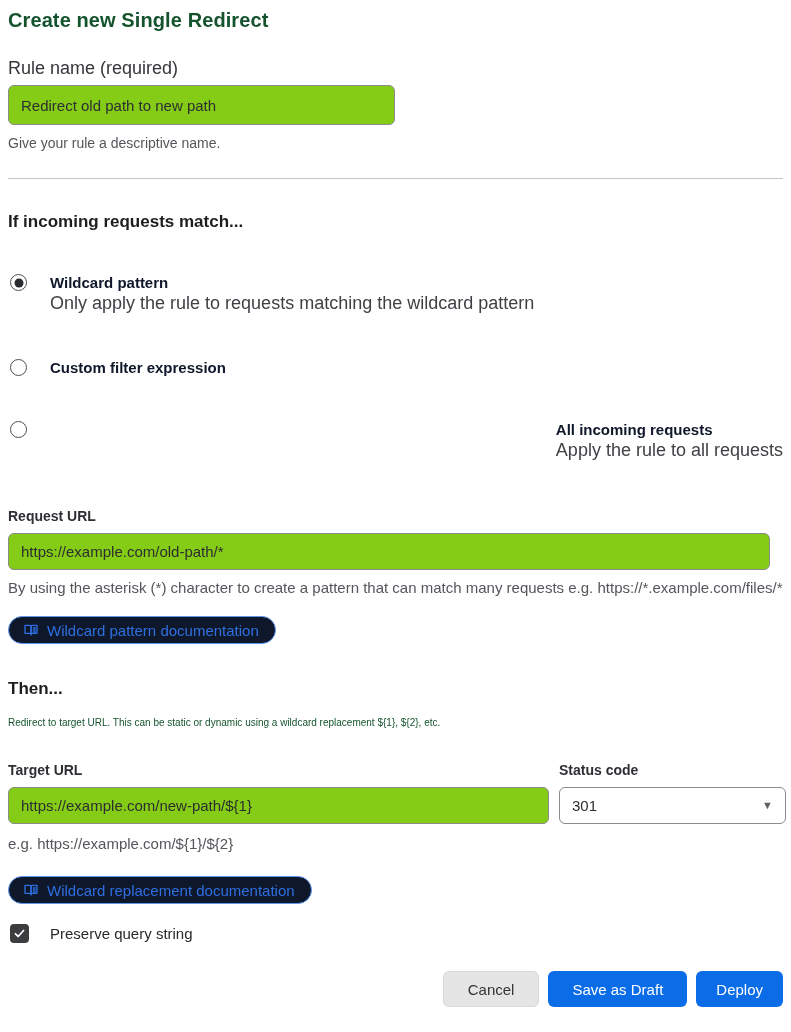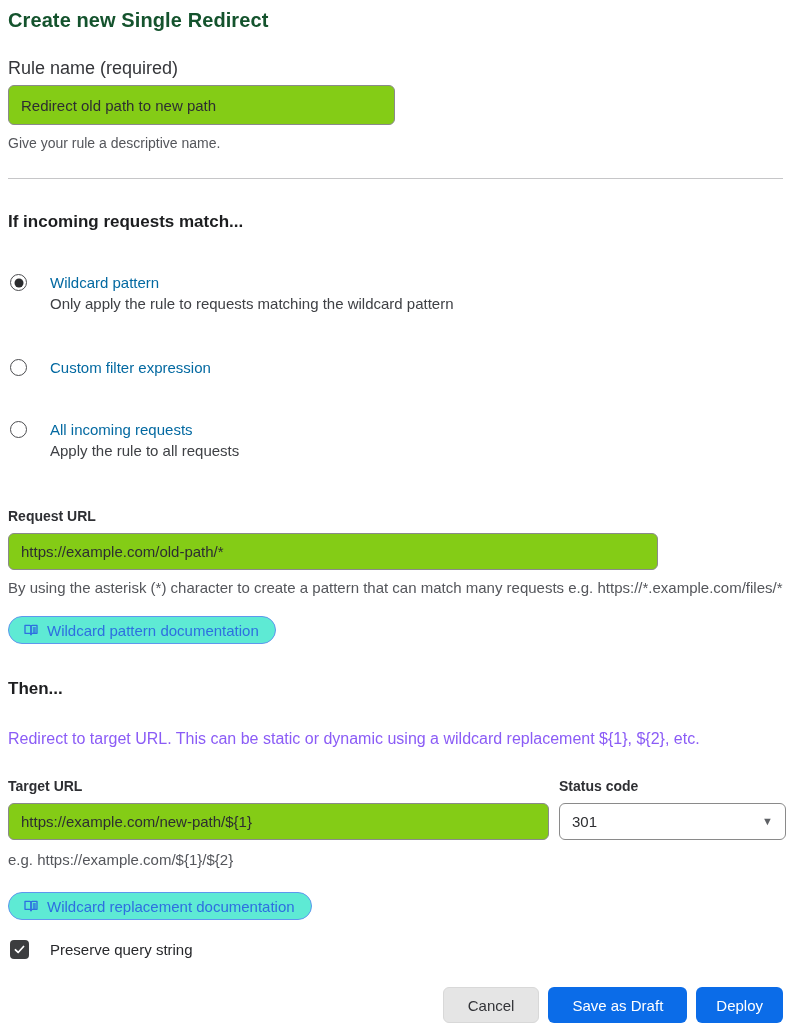--- a/index.html
+++ b/index.html
@@ -22,59 +22,59 @@
     margin-top: 25px;
   }
   .field-label.semibold { font-weight: 700; color: #2e2f33; font-size: 14px; }
 
   .text-input {
     display: block; margin-top: 8px; height: 40px; width: 387px;
     border: 1px solid #8a8a8a; border-radius: 6px;
     padding: 0 12px; font-size: 15px; color: #2d2e31;
     font-family: inherit; background: #84cc16; outline: none;
   }
-  .text-input.full { width: 650px; height: 37px; }
+  .text-input.full { width: 762px; height: 37px; }
 
   .helper {
     margin-top: 7px; font-size: 14px; line-height: 22px; color: #54565b;
   }
   .helper.lg { font-size: 15px; max-width: 775px; }
 
   .divider { border: none; border-top: 1px solid #c6c6c8; margin-top: 24px; }
 
   .section-heading {
     margin-top: 32px; font-size: 17px; line-height: 22px; font-weight: 700; color: #1d1e20;
   }
 
   .radio-group { margin-top: 40px; }
   .radio-item { display: flex; margin-bottom: 43px; cursor: pointer; }
-  .radio-item:last-child { margin-bottom: 16px; }
+  .radio-item:last-child { margin-bottom: 16px; justify-content: space-between; }
   .radio-circle {
     flex: 0 0 auto; width: 17px; height: 17px; margin: 1px 0 0 2px;
     border: 1.5px solid #4c4d50; border-radius: 50%;
     position: relative; background: #fff;
   }
   .radio-circle.checked::after {
     content: ""; position: absolute; left: 50%; top: 50%;
     width: 9px; height: 9px; border-radius: 50%;
     background: #2a2b2d; transform: translate(-50%, -50%);
   }
   .radio-text { margin-left: 23px; }
-  .radio-label { font-size: 15px; line-height: 19px; font-weight: 400; color: #0369a1; }
-  .radio-desc { font-size: 15px; line-height: 23px; color: #3f4145; }
+  .radio-label { font-size: 15px; line-height: 19px; font-weight: 700; color: #0f172a; }
+  .radio-desc { font-size: 18px; line-height: 23px; color: #3f4145; }
 
   .doc-button {
     display: inline-flex; align-items: center; gap: 8px;
     margin-top: 17px; height: 28px; padding: 0 16px 0 14px;
-    background: #5eead4; border: 1px solid #5e97ee; border-radius: 14px;
+    background: #0f172a; border: 1px solid #5e97ee; border-radius: 14px;
     color: #2e6fe0; font-size: 15px; font-family: inherit; cursor: pointer;
   }
   .doc-button svg { display: block; }
 
-  .then-desc { margin-top: 28px; font-size: 16px; line-height: 22px; color: #8b5cf6; }
+  .then-desc { margin-top: 12px; font-size: 10px; line-height: 22px; color: #14532d; }
 
   .row { display: flex; gap: 10px; margin-top: 0; }
   .col-target { flex: 0 0 541px; }
   .col-status { flex: 0 0 227px; }
   .col-target .text-input { width: 541px; height: 37px; }
 
   .select-box {
     margin-top: 8px; height: 37px; width: 227px;
     border: 1px solid #8a8a8a; border-radius: 6px; background: #fff;
     display: flex; align-items: center; justify-content: space-between;

